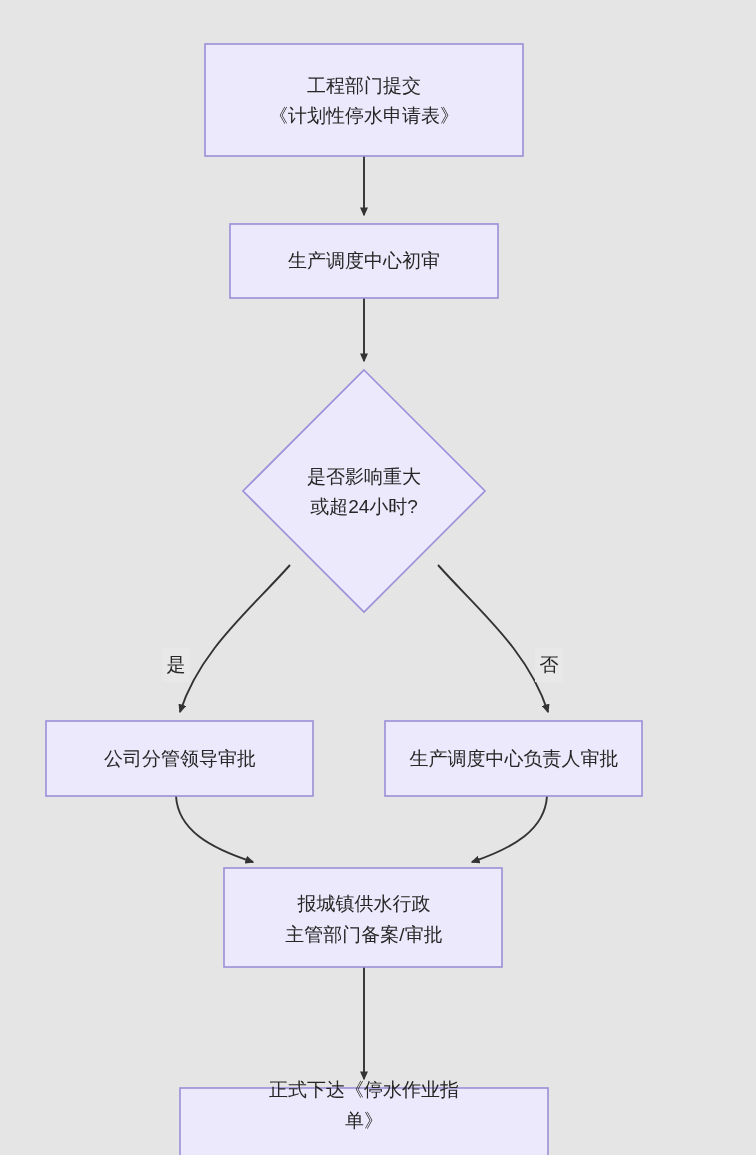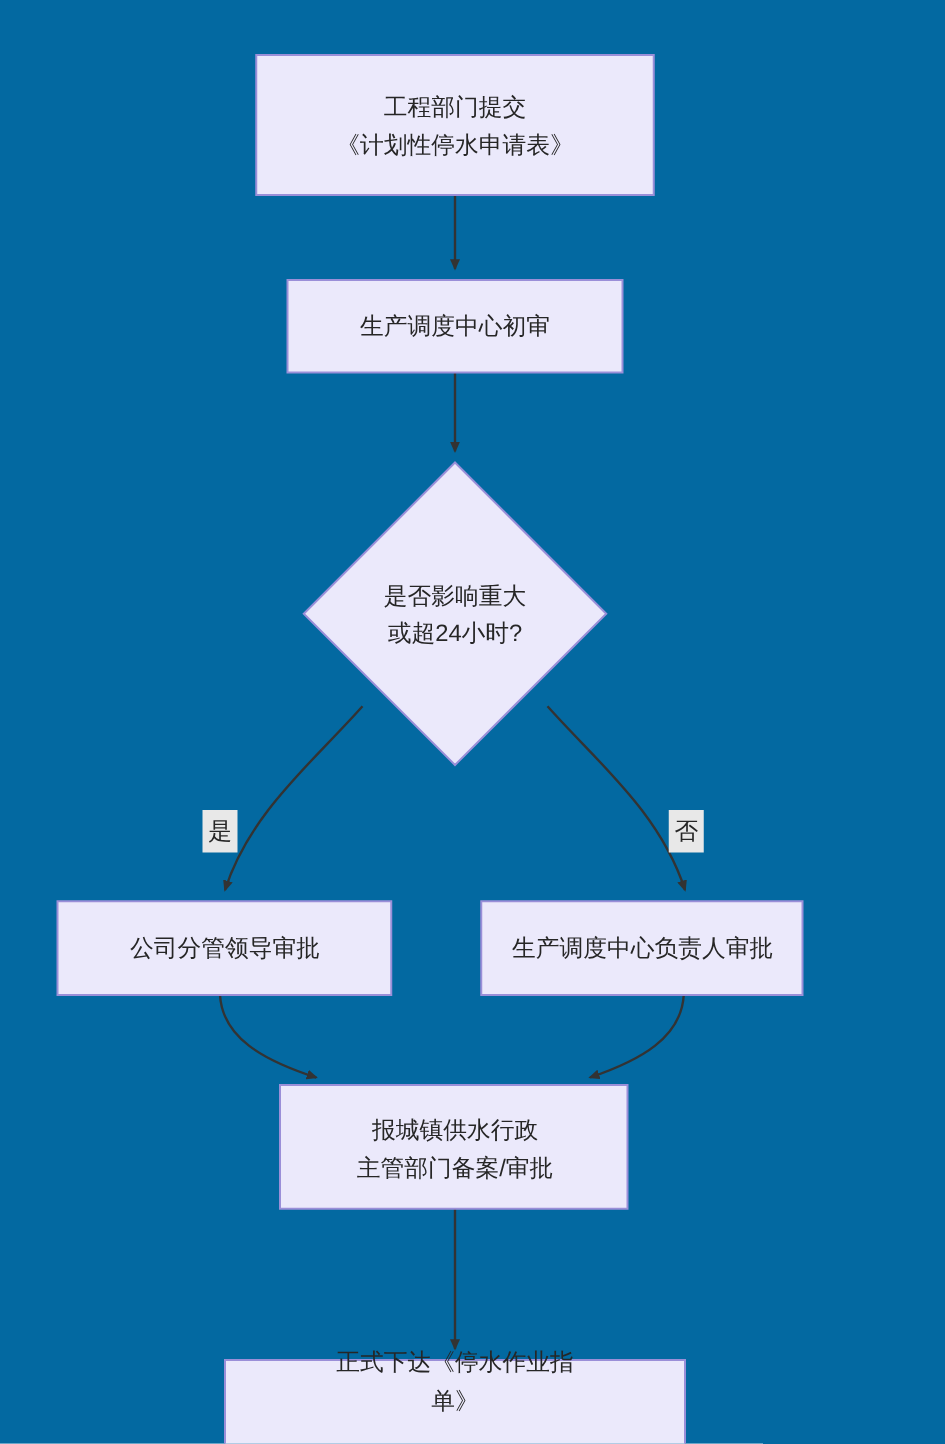--- a/index.html
+++ b/index.html
@@ -11,21 +11,21 @@
   body {
     width: 756px;
     height: 1155px;
     overflow: hidden;
     font-family: "Liberation Sans", "DejaVu Sans", sans-serif;
   }
   #flowchart-root {
     position: relative;
     width: 756px;
     height: 1155px;
-    background: #0369a1;
+    background: #e5e5e5;
   }
   svg#flow-svg {
     display: block;
     width: 756px;
     height: 1155px;
   }
   .node-shape {
     fill: #ebe9fb;
     stroke: #9a8fd8;
     stroke-width: 1.6;

